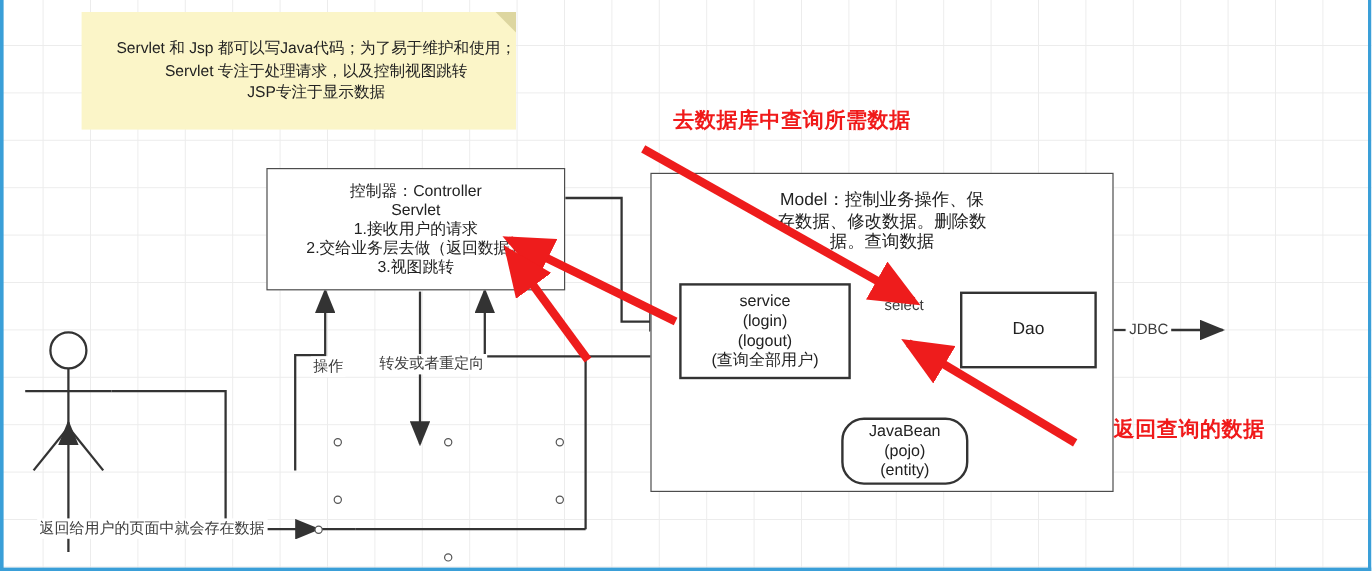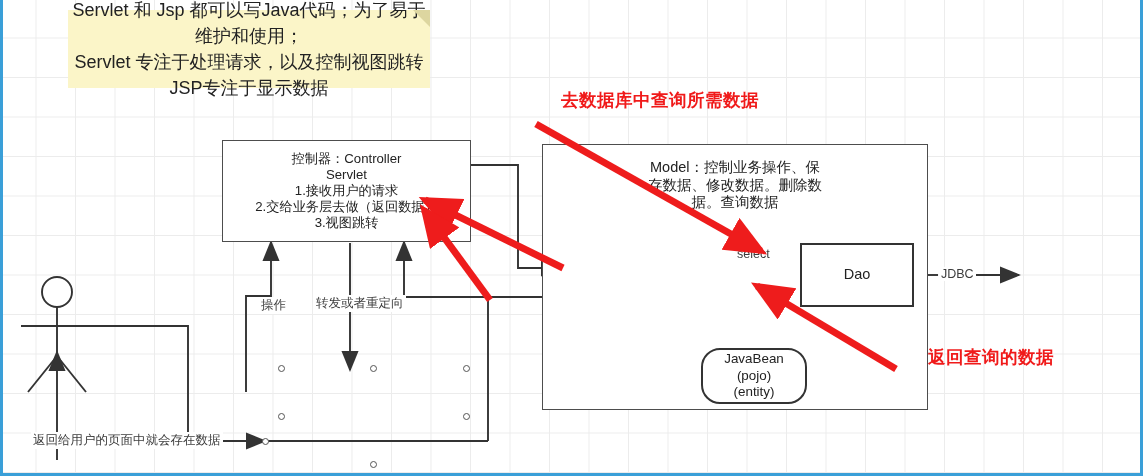--- a/index.html
+++ b/index.html
@@ -81,21 +81,21 @@
       <path d="M799,297 L704,297 L704,300 L670,300" marker-end="url(#ah)"></path>
 
       <path d="M914,275 L938,275"></path>
       <path d="M974,275 L1019,275" marker-end="url(#ah)"></path>
 
       <path d="M488,441 L488,297"></path>
       <path d="M296,441 L488,441"></path>
     </g>
   </svg>
 
-  <div class="note" style="left:68px;top:10px;width:362px;height:78px;font-size:18px;">
+  <div class="note" style="left:68px;top:10px;width:362px;height:98px;font-size:13px;justify-content:flex-end;">
     <span class="fold"></span>
     <span class="txt" style="white-space:pre-line;">Servlet 和 Jsp  都可以写Java代码；为了易于维护和使用；
 Servlet 专注于处理请求，以及控制视图跳转
 JSP专注于显示数据</span>
   </div>
 
   <div class="node" style="left:542px;top:144px;width:386px;height:266px;align-items:flex-start;">
     <span class="txt" style="font-size:14.5px;margin-top:14px;">Model：控制业务操作、保
 存数据、修改数据。删除数
 据。查询数据</span>
@@ -110,20 +110,26 @@
   </div>
 
   <div class="handle" style="left:370px;top:365px;"></div>
   <div class="handle" style="left:370px;top:461px;"></div>
   <div class="handle" style="left:278px;top:413px;"></div>
   <div class="handle" style="left:463px;top:413px;"></div>
   <div class="handle" style="left:278px;top:365px;"></div>
   <div class="handle" style="left:463px;top:365px;"></div>
   <div class="handle" style="left:262px;top:438px;"></div>
 
+  <div class="node heavy" style="left:566px;top:236px;width:143px;height:80px;">
+    <span class="txt" style="font-size:13.4px;">service
+(login)
+(logout)
+(查询全部用户)</span>
+  </div>
 
   <div class="node heavy" style="left:800px;top:243px;width:114px;height:64px;text-align:right;">
     <span class="txt" style="font-size:14.5px;">Dao</span>
   </div>
 
   <div class="node heavy" style="left:701px;top:348px;width:106px;height:56px;border-radius:19px;">
     <span class="txt" style="font-size:13.4px;">JavaBean
 (pojo)
 (entity)</span>
   </div>

